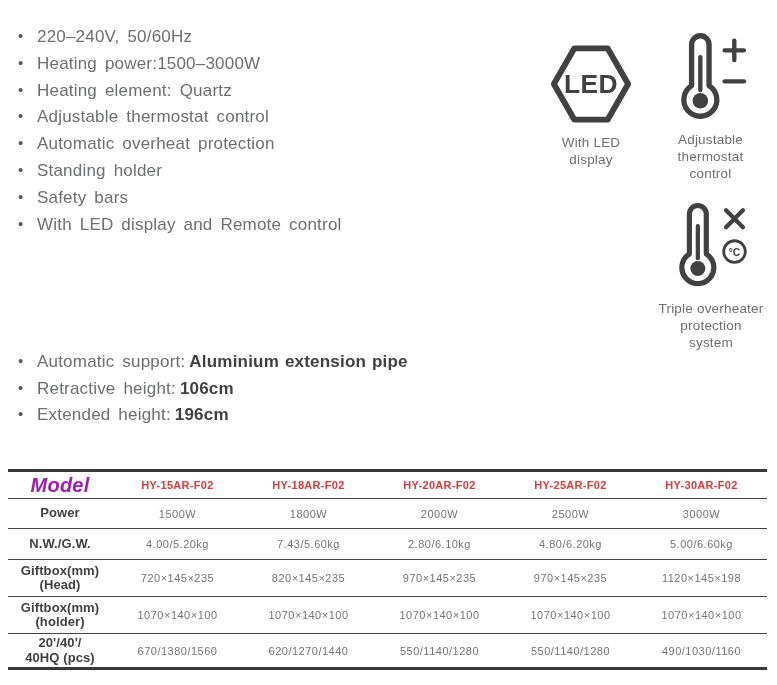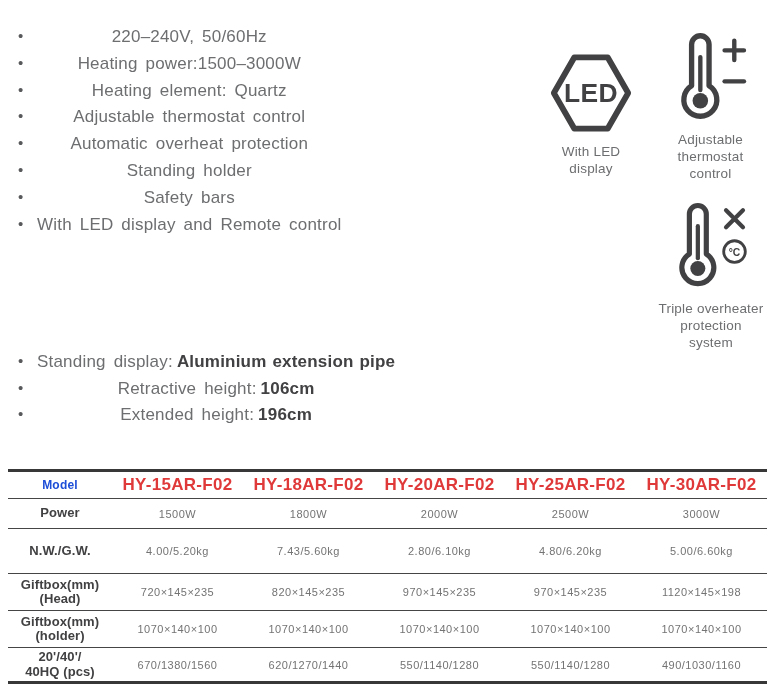--- a/index.html
+++ b/index.html
@@ -3,38 +3,38 @@
 <meta charset="utf-8">
 <style>
   * { margin:0; padding:0; box-sizing:border-box; }
   html,body { background:#ffffff; }
   body {
     width:777px; height:685px; position:relative; overflow:hidden;
     font-family:"Liberation Sans", sans-serif;
   }
 
   
-  .feature-list { position:absolute; left:17px; list-style:none;text-align:center; }
+  .feature-list { position:absolute; left:17px; list-style:none; }
   .feature-list--top { top:24px; }
   .feature-list--bottom { top:349px; }
   .feature-item {
     position:relative; padding-left:20px;
     font-size:17px; line-height:26.8px; color:#6d6e70;
     letter-spacing:0.2px; word-spacing:3px; white-space:nowrap;
   }
   .feature-list--bottom .feature-item { line-height:26.5px; }
   .feature-item::before {
     content:"•"; position:absolute; left:1px; top:-1px;
     font-size:15px; color:#58595b;
   }
   .spec-value { color:#414042; font-weight:bold; letter-spacing:0.2px; margin-left:4px; word-spacing:1px; }
 
   
   .icon-card { position:absolute; text-align:center; }
-  .icon-card--led { left:537px; top:49px; width:108px; }
+  .icon-card--led { left:537px; top:40px; width:108px; }
   .icon-card--thermostat { left:653px; top:28px; width:115px; }
   .icon-card--overheat { left:646px; top:198px; width:130px; }
   .icon-caption {
     display:block; margin-top:6px;
     font-size:13.5px; line-height:17px; color:#6d6e70;
     white-space:pre-line; letter-spacing:0.2px;
   }
   .icon-card--overheat .icon-caption { margin-top:8px; }
   svg { display:inline-block; vertical-align:top; }
   .stroke { fill:none; stroke:#414042; stroke-linecap:round; stroke-linejoin:round; }
@@ -48,26 +48,26 @@
     border-top:3px solid #383838; border-bottom:3px solid #383838;
   }
   .spec-table tr { border-bottom:1px solid #454545; }
   .spec-table tr:last-child { border-bottom:none; }
   .spec-table th, .spec-table td { text-align:center; vertical-align:middle; padding:0 2px; }
   .col-label { width:104px; }
   .row-label {
     font-size:13px; font-weight:bold; color:#414042;
     line-height:14.5px; white-space:pre-line; letter-spacing:0.1px;
   }
-  .model-label { font-size:12px; font-weight:bold; color:#1d4ed8; letter-spacing:0.2px; }
-  .model-name { font-size:17px; font-weight:bold; letter-spacing:0.3px; }
+  .model-label { font-size:20px; font-weight:bold; color:#a21caf; letter-spacing:0.2px;font-style:italic; }
+  .model-name { font-size:11px; font-weight:bold; letter-spacing:0.3px; }
   .cell-value { font-size:11px; color:#737373; letter-spacing:0.5px; word-spacing:1px; }
   tr.r-header { height:28px; }
   tr.r-0 { height:30px; }
-  tr.r-1 { height:45px; }
+  tr.r-1 { height:31px; }
   tr.r-2 { height:37px; }
   tr.r-3 { height:37px; }
   tr.r-4 { height:35px; }
 </style>
 </head>
 <body>
 
 <ul class="feature-list feature-list--top">
   <li class="feature-item">220–240V, 50/60Hz</li>
   <li class="feature-item">Heating power:1500–3000W</li>
@@ -115,21 +115,21 @@
       <circle class="stroke" stroke-width="3" cx="72" cy="57" r="11.5"></circle>
       <text class="svg-label" x="72" y="61.5" text-anchor="middle" font-size="11">°C</text>
     </svg>
   </span>
   <span class="icon-caption">Triple overheater
 protection
 system</span>
 </div>
 
 <ul class="feature-list feature-list--bottom">
-  <li class="feature-item"><span class="spec-label">Standing display:</span><span class="spec-value">Aluminium extension pipe</span></li>
+  <li class="feature-item"><span class="spec-label">Automatic support:</span><span class="spec-value">Aluminium extension pipe</span></li>
   <li class="feature-item"><span class="spec-label">Retractive height:</span><span class="spec-value">106cm</span></li>
   <li class="feature-item"><span class="spec-label">Extended height:</span><span class="spec-value">196cm</span></li>
 </ul>
 
 <div class="spec-table-wrap">
   <table class="spec-table">
     <colgroup>
       <col class="col-label">
         <col>
         <col>

